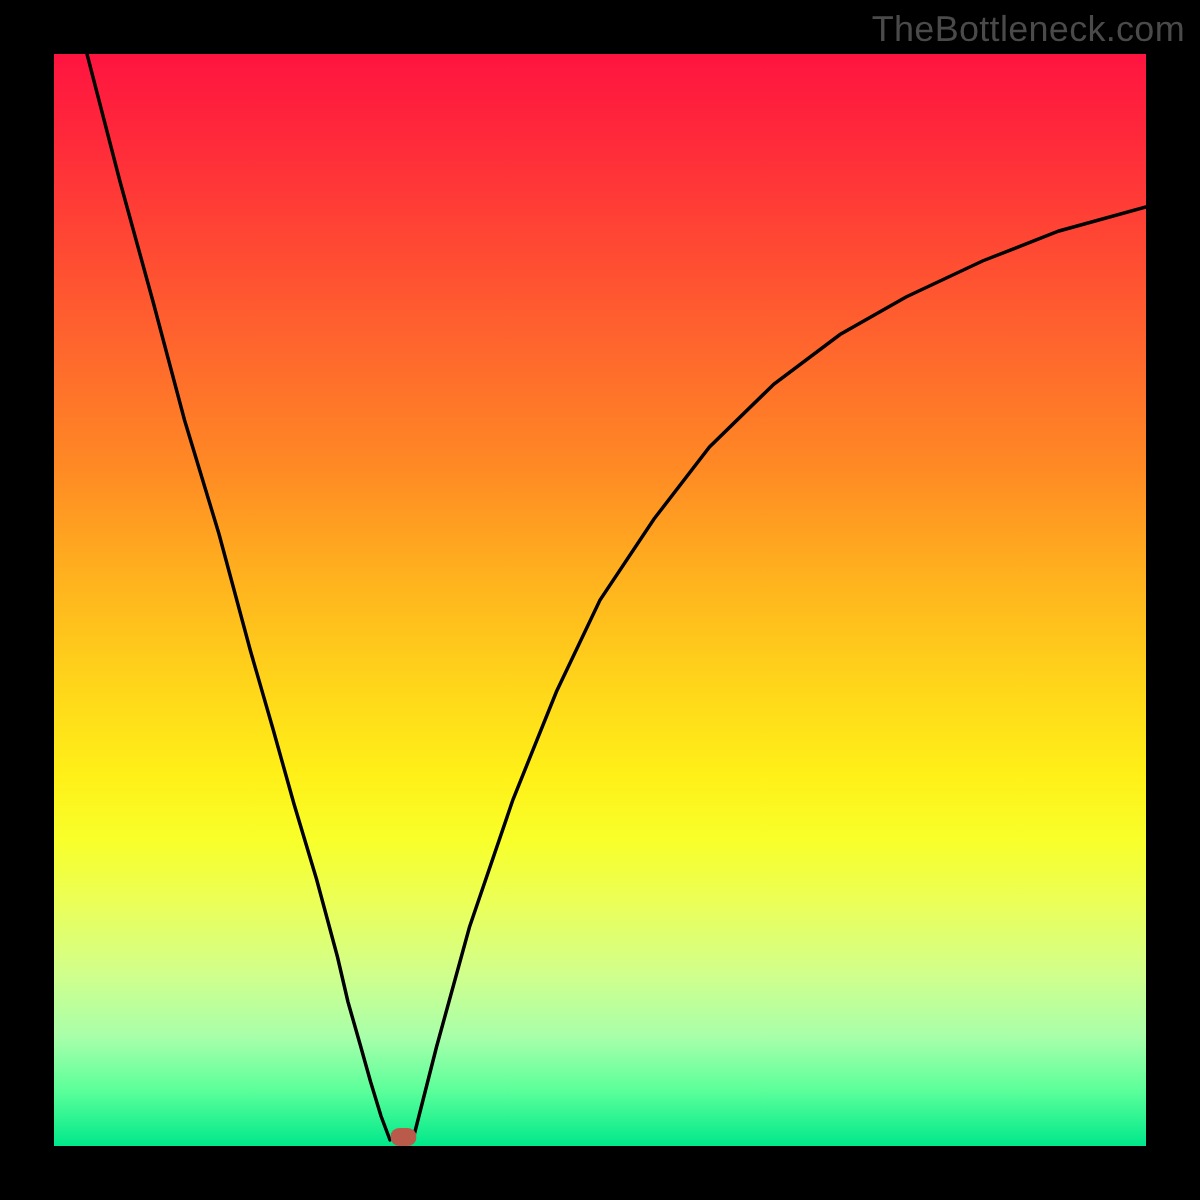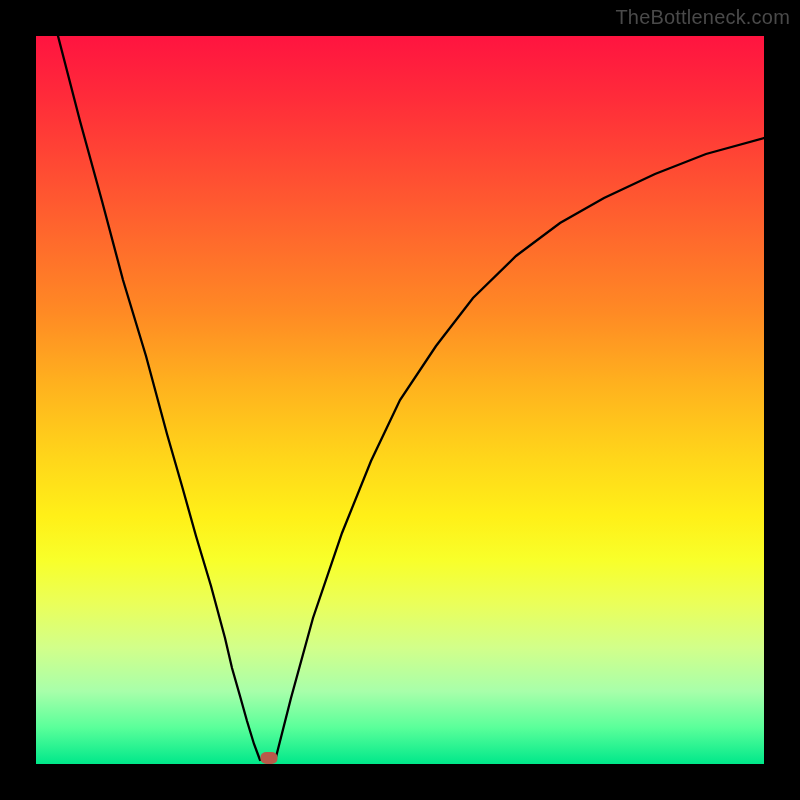--- a/index.html
+++ b/index.html
@@ -39,21 +39,21 @@
       #a8ffaa 90%,
       #5aff9a 95%,
       #00e88a 100%
     );
   }
   .watermark {
     position: absolute;
     top: 6px;
     right: 10px;
     color: #4a4a4a;
-    font-size: 20px;
+    font-size: 24px;
     font-weight: 500;
     letter-spacing: 0.2px;
     user-select: none;
   }
   svg.curve {
     position: absolute;
     left: 0; top: 0;
     width: 728px; height: 728px;
   }
   .curve path {

